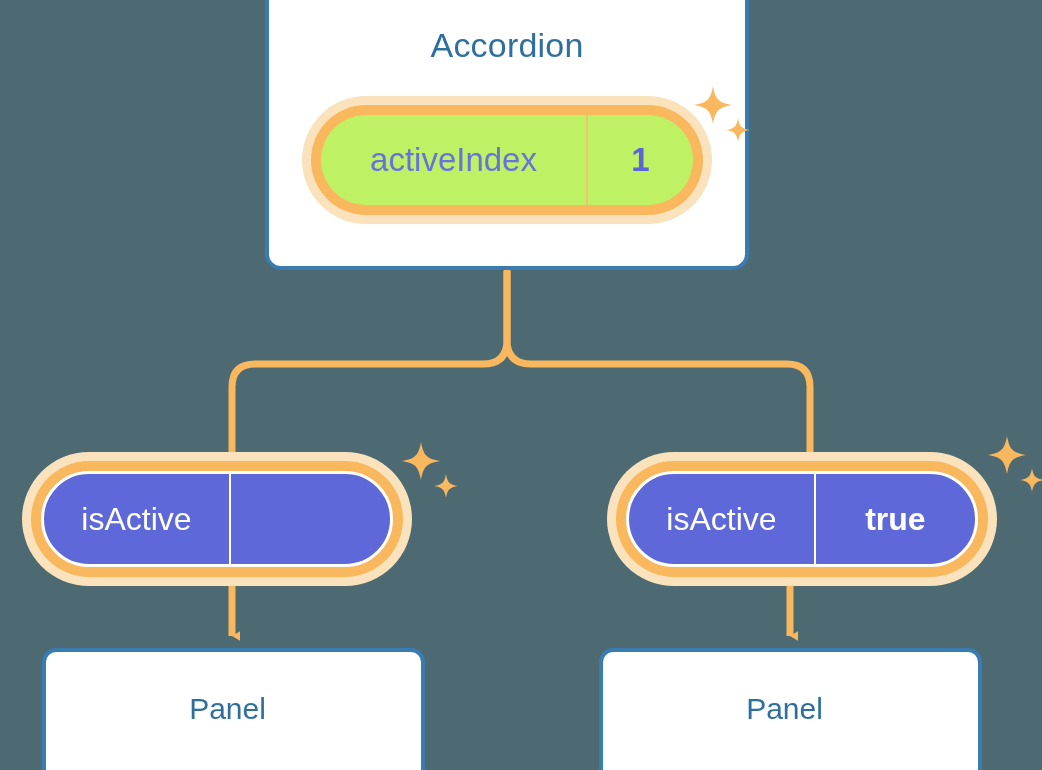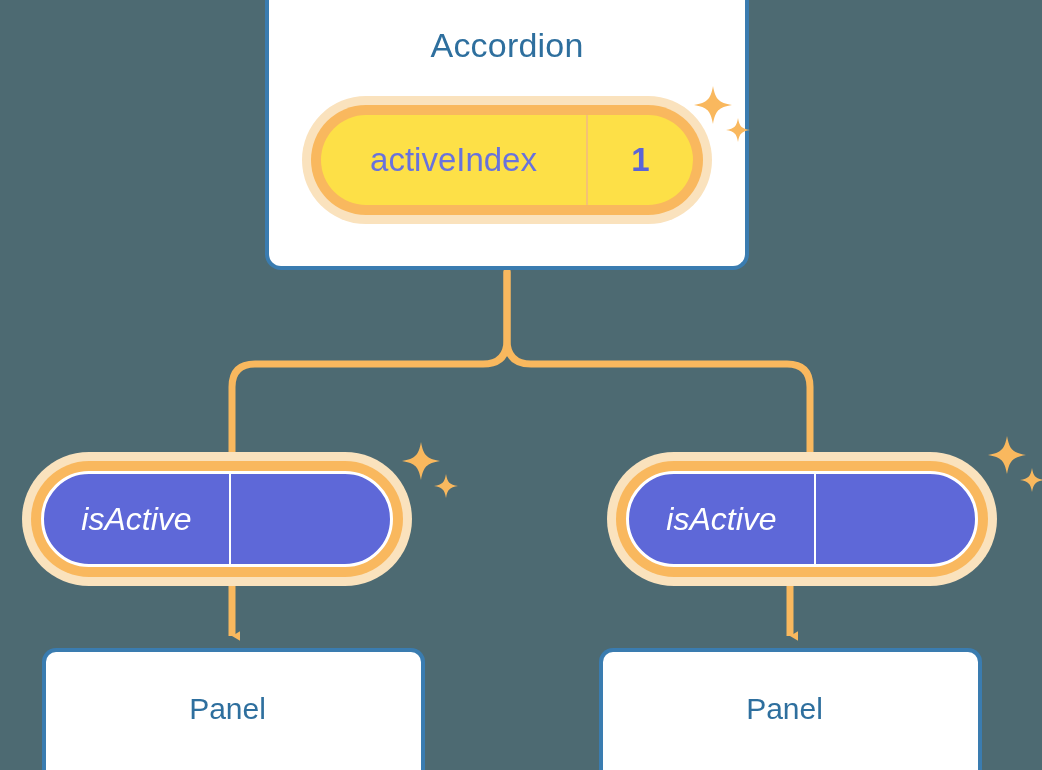--- a/index.html
+++ b/index.html
@@ -132,21 +132,21 @@
     left: 302px;
     top: 96px;
     width: 410px;
     height: 128px;
   }
   #pill-activeindex-wrap .pill-ring {
     left: 9px; top: 9px; right: 9px; bottom: 9px;
   }
   #pill-activeindex-wrap .pill {
     left: 19px; top: 19px; right: 19px; bottom: 19px;
-    background: #fde047;
+    background: #bef264;
   }
   #pill-activeindex-wrap .pill-key {
     flex: 0 0 267px;
     color: #6872dd;
     font-size: 33px;
     border-right: 2px solid #f5c274;
   }
   #pill-activeindex-wrap .pill-val {
     flex: 1 1 auto;
     color: #5b64d8;
@@ -161,21 +161,20 @@
   }
   #pill-false-wrap { left: 22px; }
   #pill-true-wrap  { left: 607px; }
   .pill-purple-wrap .pill-ring {
     left: 9px; top: 9px; right: 9px; bottom: 9px;
   }
   .pill-purple-wrap .pill {
     left: 19px; top: 19px; right: 19px; bottom: 19px;
     background: #5e68d8;
     border: 3px solid #ffffff;
-    font-style: italic;
   }
   .pill-purple-wrap .pill-key {
     flex: 0 0 54%;
     color: #ffffff;
     font-size: 32px;
     border-right: 2px solid #ffffff;
   }
   .pill-purple-wrap .pill-val {
     flex: 1 1 auto;
     color: #ffffff;
@@ -244,20 +243,21 @@
 
   <div class="panel-card" id="panel-left">
     <div class="panel-label">Panel</div>
   </div>
 
   <div class="pill-wrap pill-purple-wrap" id="pill-true-wrap">
     <div class="pill-halo"></div>
     <div class="pill-ring"></div>
     <div class="pill">
       <span class="pill-key">isActive</span>
+      <span class="pill-val">true</span>
     </div>
   </div>
 
   <svg class="sparkles" id="sparkles-right" width="72" height="70" viewBox="0 0 72 70">
     <path d="M25 2 C27.4 15.4 30.6 18.6 44 21 C30.6 23.4 27.4 26.6 25 40 C22.6 26.6 19.4 23.4 6 21 C19.4 18.6 22.6 15.4 25 2 Z" fill="#f9b85e"></path>
     <path d="M50 34 C51.5 42.5 53.5 44.5 62 46 C53.5 47.5 51.5 49.5 50 58 C48.5 49.5 46.5 47.5 38 46 C46.5 44.5 48.5 42.5 50 34 Z" fill="#f9b85e"></path>
   </svg>
 
   <div class="panel-card" id="panel-right">
     <div class="panel-label">Panel</div>

